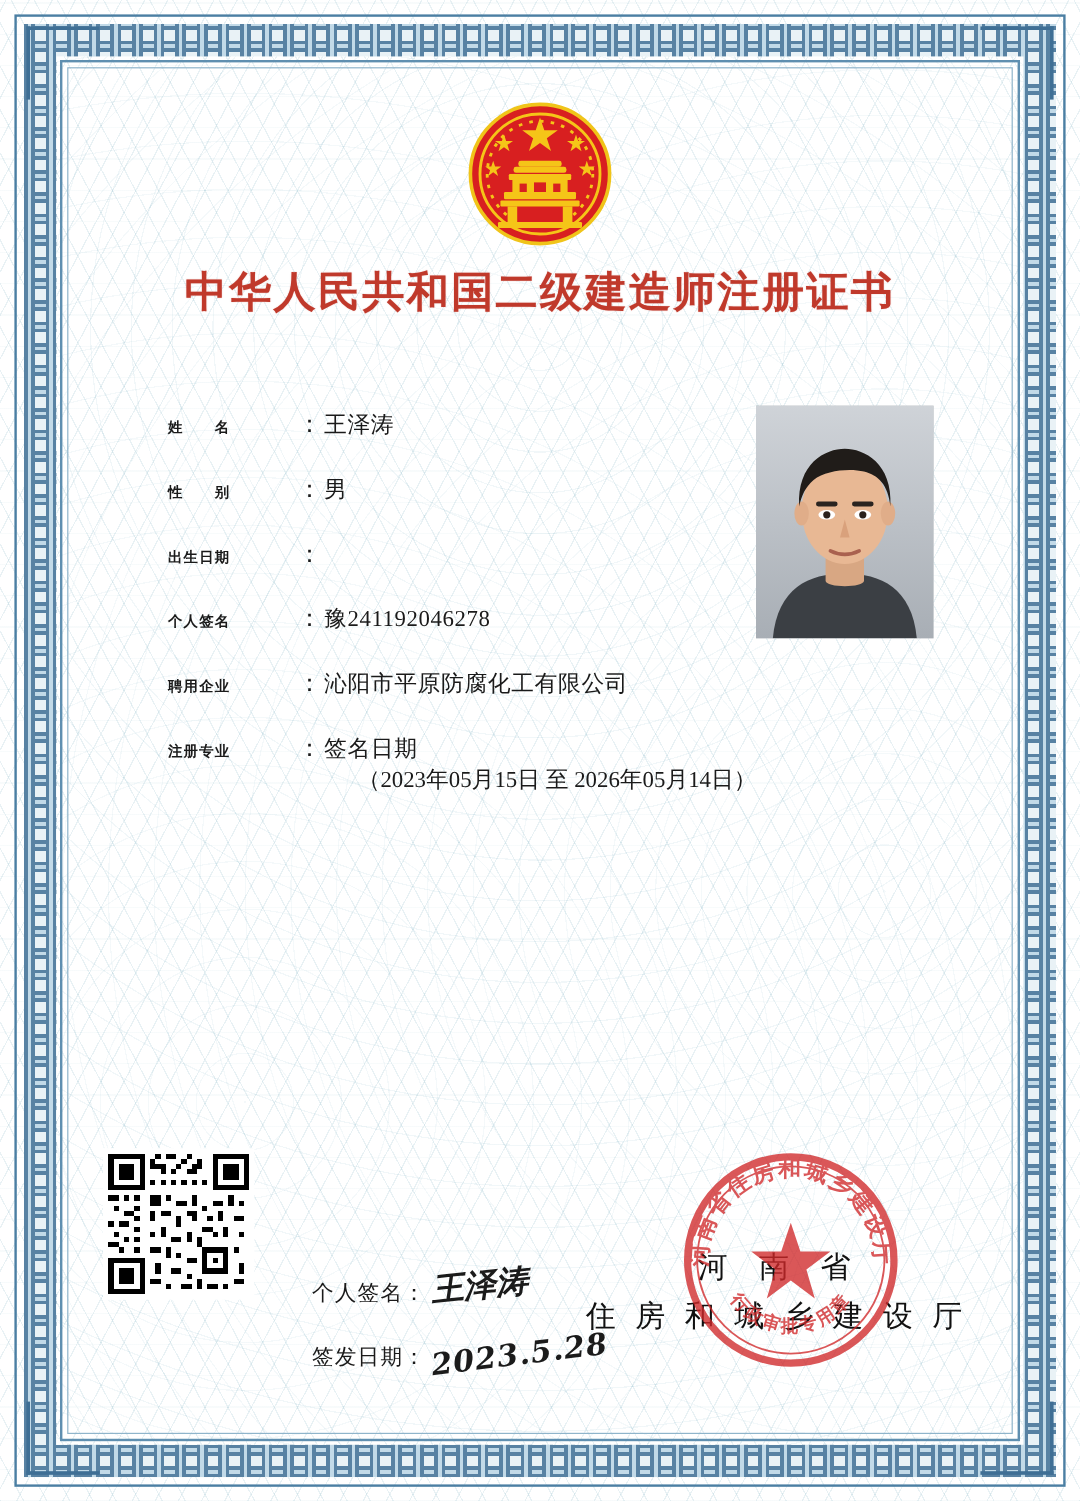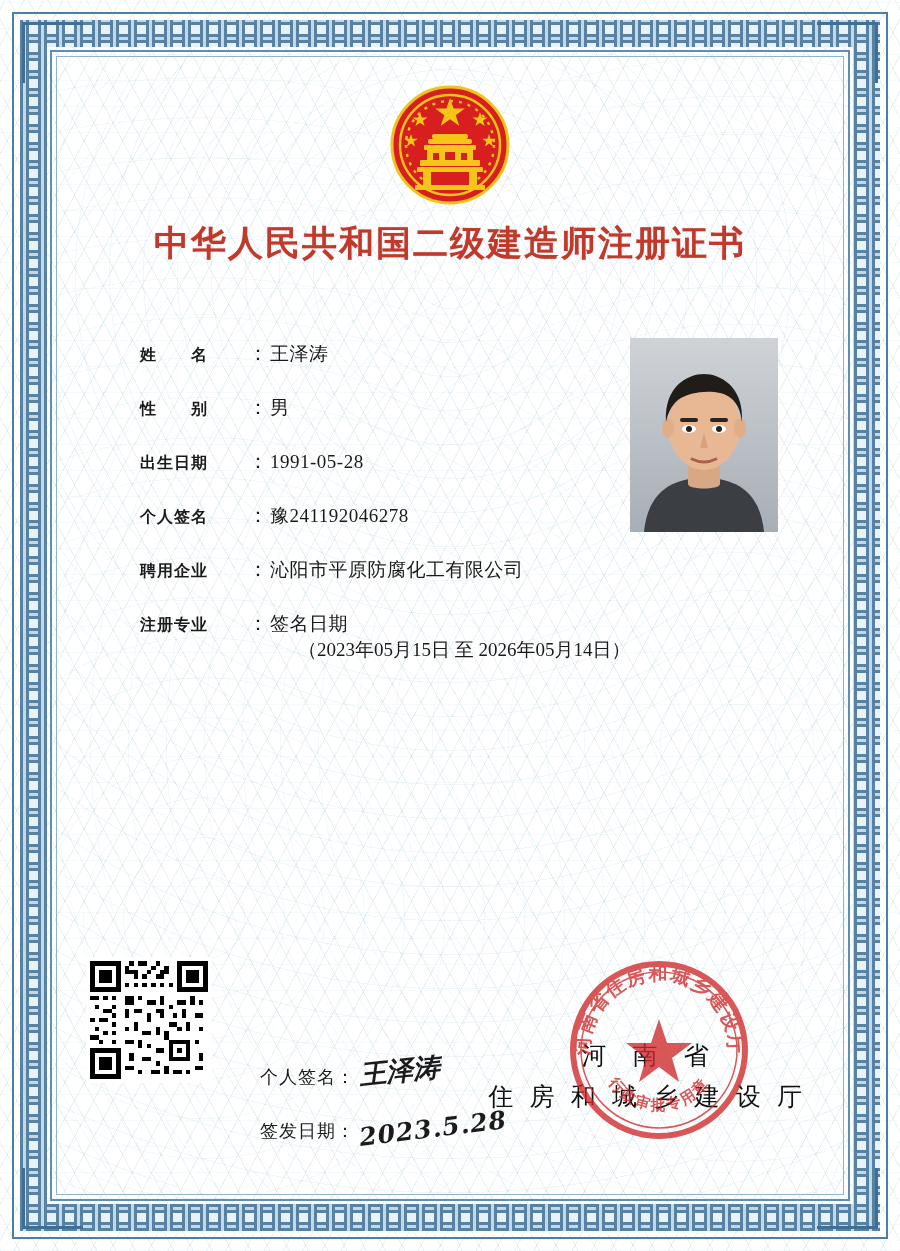--- a/index.html
+++ b/index.html
@@ -131,21 +131,21 @@
     align-items: baseline;
     margin-bottom: 27px;
     font-size: 20px;
     color: #1a1a1a;
   }
   .field-label {
     width: 108px;
     font-weight: 700;
     letter-spacing: 1px;
     flex: 0 0 auto;
-    font-size: 16px;
+    font-size: 12px;
   }
   .field-colon {
     flex: 0 0 auto;
     margin-right: 2px;
   }
   .field-value {
     flex: 1 1 auto;
     font-size: 19px;
     letter-spacing: 0.5px;
   }
@@ -362,21 +362,20 @@
 
       <div class="field-row">
         <span class="field-label">性　　别</span>
         <span class="field-colon">：</span>
         <span class="field-value">男</span>
       </div>
 
       <div class="field-row">
         <span class="field-label">出生日期</span>
         <span class="field-colon">：</span>
-        <span class="field-value">1991-05-28</span>
       </div>
 
       <div class="field-row">
         <span class="field-label">个人签名</span>
         <span class="field-colon">：</span>
         <span class="field-value">豫241192046278</span>
       </div>
 
       <div class="field-row">
         <span class="field-label">聘用企业</span>

